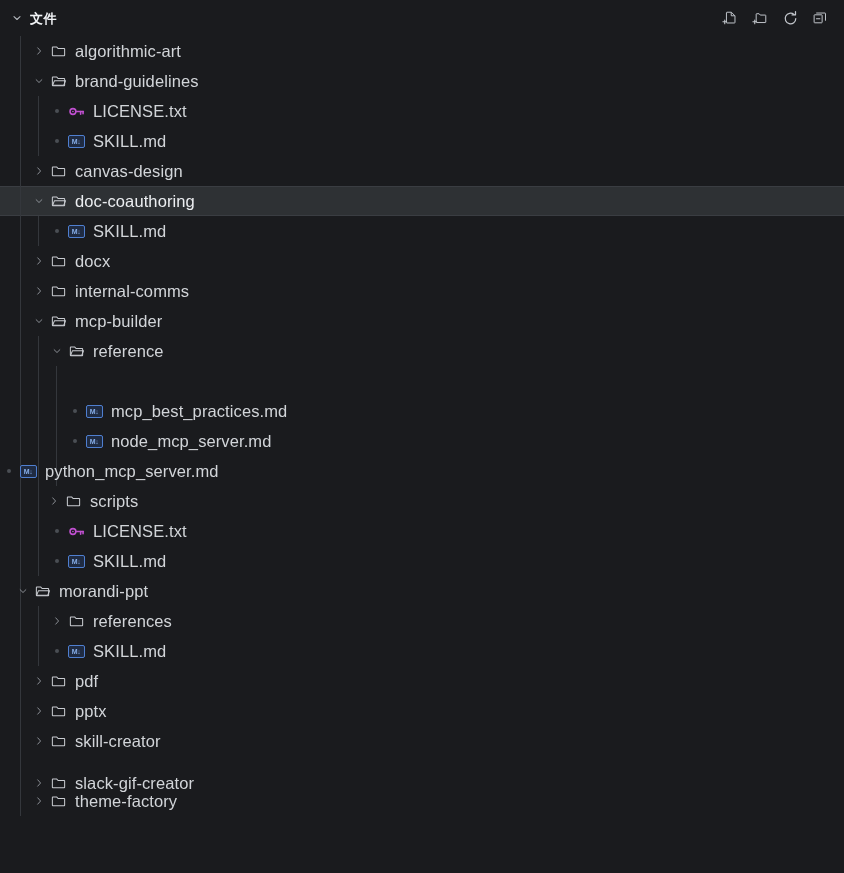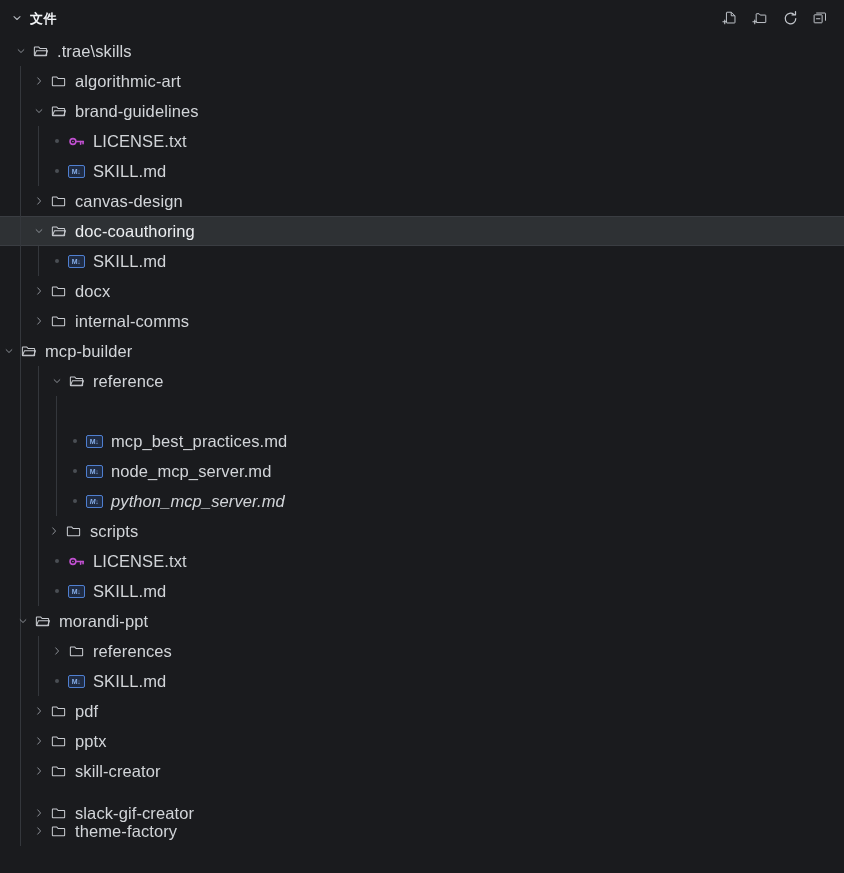--- a/index.html
+++ b/index.html
@@ -203,37 +203,20 @@
         <rect x="2.4" y="5.4" width="9" height="9" rx=".6" stroke="currentColor" stroke-width="1.1"></rect>
         <path d="M5.2 3.4 H14.6 a.6.6 0 0 1 .6.6 V11.6" stroke="currentColor" stroke-width="1.1" stroke-linecap="round" stroke-linejoin="round"></path>
         <path d="M5 9.9 H8.9" stroke="currentColor" stroke-width="1.2" stroke-linecap="round"></path>
       </svg>
     </span>
   </div>
 </div>
 
 <div class="tree" id="tree">
     <div class="row">
-      <span class="guides"></span>
-      <span class="row-inner" style="padding-left: 12px;">
-        <span class="twisty">
-          <svg width="12" height="12" viewBox="0 0 16 16" fill="none">
-            <path d="M4.2 6.3 L8 10 L11.8 6.3" stroke="#9ba0a7" stroke-width="1.15" stroke-linejoin="round" stroke-linecap="round"></path>
-          </svg>
-        </span>
-        <span class="ficon">
-          <svg width="17" height="16" viewBox="0 0 18 18" fill="none">
-            <path d="M2.6 4.6 H7.1 l1.4 1.6 H15.4 a.5.5 0 0 1 .5.5 V13.8 a.5.5 0 0 1-.5.5 H2.6 a.5.5 0 0 1-.5-.5 V5.1 a.5.5 0 0 1 .5-.5 Z" stroke="#c9ccd1" stroke-width="1.15" stroke-linejoin="round" stroke-linecap="round"></path>
-            <path d="M2.3 13.9 L4.5 8.6 H17 L14.8 13.9 Z" stroke="#c9ccd1" stroke-width="1.15" stroke-linejoin="round" stroke-linecap="round"></path>
-          </svg>
-        </span>
-        <span class="label">.trae\skills</span>
-      </span>
-    </div>
-    <div class="row">
       <span class="guides">
         <span class="guide" style="left: 20px;"></span>
       </span>
       <span class="row-inner" style="padding-left: 30px;">
         <span class="twisty">
           <svg width="12" height="12" viewBox="0 0 16 16" fill="none">
             <path d="M6.3 3.8 L10.1 8 L6.3 12.2" stroke="#9ba0a7" stroke-width="1.15" stroke-linejoin="round" stroke-linecap="round"></path>
           </svg>
         </span>
         <span class="ficon">
@@ -378,97 +361,97 @@
             <path d="M2.6 4.6 H7.1 l1.4 1.6 H15.4 a.5.5 0 0 1 .5.5 V13.8 a.5.5 0 0 1-.5.5 H2.6 a.5.5 0 0 1-.5-.5 V5.1 a.5.5 0 0 1 .5-.5 Z" stroke="#c9ccd1" stroke-width="1.15" stroke-linejoin="round" stroke-linecap="round"></path>
           </svg>
         </span>
         <span class="label">internal-comms</span>
       </span>
     </div>
     <div class="row">
       <span class="guides">
         <span class="guide" style="left: 20px;"></span>
       </span>
+      <span class="row-inner" style="padding-left: 30px;">
+        <span class="twisty">
+          <svg width="12" height="12" viewBox="0 0 16 16" fill="none">
+            <path d="M4.2 6.3 L8 10 L11.8 6.3" stroke="#9ba0a7" stroke-width="1.15" stroke-linejoin="round" stroke-linecap="round"></path>
+          </svg>
+        </span>
+        <span class="ficon">
+          <svg width="17" height="16" viewBox="0 0 18 18" fill="none">
+            <path d="M2.6 4.6 H7.1 l1.4 1.6 H15.4 a.5.5 0 0 1 .5.5 V13.8 a.5.5 0 0 1-.5.5 H2.6 a.5.5 0 0 1-.5-.5 V5.1 a.5.5 0 0 1 .5-.5 Z" stroke="#c9ccd1" stroke-width="1.15" stroke-linejoin="round" stroke-linecap="round"></path>
+            <path d="M2.3 13.9 L4.5 8.6 H17 L14.8 13.9 Z" stroke="#c9ccd1" stroke-width="1.15" stroke-linejoin="round" stroke-linecap="round"></path>
+          </svg>
+        </span>
+        <span class="label">mcp-builder</span>
+      </span>
+    </div>
+    <div class="row">
+      <span class="guides">
+        <span class="guide" style="left: 20px;"></span>
+        <span class="guide" style="left: 38px;"></span>
+      </span>
+      <span class="row-inner" style="padding-left: 48px;">
+        <span class="twisty">
+          <svg width="12" height="12" viewBox="0 0 16 16" fill="none">
+            <path d="M4.2 6.3 L8 10 L11.8 6.3" stroke="#9ba0a7" stroke-width="1.15" stroke-linejoin="round" stroke-linecap="round"></path>
+          </svg>
+        </span>
+        <span class="ficon">
+          <svg width="17" height="16" viewBox="0 0 18 18" fill="none">
+            <path d="M2.6 4.6 H7.1 l1.4 1.6 H15.4 a.5.5 0 0 1 .5.5 V13.8 a.5.5 0 0 1-.5.5 H2.6 a.5.5 0 0 1-.5-.5 V5.1 a.5.5 0 0 1 .5-.5 Z" stroke="#c9ccd1" stroke-width="1.15" stroke-linejoin="round" stroke-linecap="round"></path>
+            <path d="M2.3 13.9 L4.5 8.6 H17 L14.8 13.9 Z" stroke="#c9ccd1" stroke-width="1.15" stroke-linejoin="round" stroke-linecap="round"></path>
+          </svg>
+        </span>
+        <span class="label">reference</span>
+      </span>
+    </div>
+    <div class="row">
+      <span class="guides">
+        <span class="guide" style="left: 20px;"></span>
+        <span class="guide" style="left: 38px;"></span>
+        <span class="guide" style="left: 56px;"></span>
+      </span>
+    </div>
+    <div class="row">
+      <span class="guides">
+        <span class="guide" style="left: 20px;"></span>
+        <span class="guide" style="left: 38px;"></span>
+        <span class="guide" style="left: 56px;"></span>
+      </span>
+      <span class="row-inner" style="padding-left: 66px;">
+        <span class="twisty leaf-dot"></span>
+        <span class="ficon">
+          <span class="md-badge">M↓</span>
+        </span>
+        <span class="label">mcp_best_practices.md</span>
+      </span>
+    </div>
+    <div class="row">
+      <span class="guides">
+        <span class="guide" style="left: 20px;"></span>
+        <span class="guide" style="left: 38px;"></span>
+        <span class="guide" style="left: 56px;"></span>
+      </span>
+      <span class="row-inner" style="padding-left: 66px;">
+        <span class="twisty leaf-dot"></span>
+        <span class="ficon">
+          <span class="md-badge">M↓</span>
+        </span>
+        <span class="label">node_mcp_server.md</span>
+      </span>
+    </div>
+    <div class="row">
+      <span class="guides">
+        <span class="guide" style="left: 20px;"></span>
+        <span class="guide" style="left: 38px;"></span>
+        <span class="guide" style="left: 56px;"></span>
+      </span>
       <span class="row-inner" style="">
-        <span class="twisty">
-          <svg width="12" height="12" viewBox="0 0 16 16" fill="none">
-            <path d="M4.2 6.3 L8 10 L11.8 6.3" stroke="#9ba0a7" stroke-width="1.15" stroke-linejoin="round" stroke-linecap="round"></path>
-          </svg>
-        </span>
-        <span class="ficon">
-          <svg width="17" height="16" viewBox="0 0 18 18" fill="none">
-            <path d="M2.6 4.6 H7.1 l1.4 1.6 H15.4 a.5.5 0 0 1 .5.5 V13.8 a.5.5 0 0 1-.5.5 H2.6 a.5.5 0 0 1-.5-.5 V5.1 a.5.5 0 0 1 .5-.5 Z" stroke="#c9ccd1" stroke-width="1.15" stroke-linejoin="round" stroke-linecap="round"></path>
-            <path d="M2.3 13.9 L4.5 8.6 H17 L14.8 13.9 Z" stroke="#c9ccd1" stroke-width="1.15" stroke-linejoin="round" stroke-linecap="round"></path>
-          </svg>
-        </span>
-        <span class="label">mcp-builder</span>
-      </span>
-    </div>
-    <div class="row">
-      <span class="guides">
-        <span class="guide" style="left: 20px;"></span>
-        <span class="guide" style="left: 38px;"></span>
-      </span>
-      <span class="row-inner" style="padding-left: 48px;">
-        <span class="twisty">
-          <svg width="12" height="12" viewBox="0 0 16 16" fill="none">
-            <path d="M4.2 6.3 L8 10 L11.8 6.3" stroke="#9ba0a7" stroke-width="1.15" stroke-linejoin="round" stroke-linecap="round"></path>
-          </svg>
-        </span>
-        <span class="ficon">
-          <svg width="17" height="16" viewBox="0 0 18 18" fill="none">
-            <path d="M2.6 4.6 H7.1 l1.4 1.6 H15.4 a.5.5 0 0 1 .5.5 V13.8 a.5.5 0 0 1-.5.5 H2.6 a.5.5 0 0 1-.5-.5 V5.1 a.5.5 0 0 1 .5-.5 Z" stroke="#c9ccd1" stroke-width="1.15" stroke-linejoin="round" stroke-linecap="round"></path>
-            <path d="M2.3 13.9 L4.5 8.6 H17 L14.8 13.9 Z" stroke="#c9ccd1" stroke-width="1.15" stroke-linejoin="round" stroke-linecap="round"></path>
-          </svg>
-        </span>
-        <span class="label">reference</span>
-      </span>
-    </div>
-    <div class="row">
-      <span class="guides">
-        <span class="guide" style="left: 20px;"></span>
-        <span class="guide" style="left: 38px;"></span>
-        <span class="guide" style="left: 56px;"></span>
-      </span>
-    </div>
-    <div class="row">
-      <span class="guides">
-        <span class="guide" style="left: 20px;"></span>
-        <span class="guide" style="left: 38px;"></span>
-        <span class="guide" style="left: 56px;"></span>
-      </span>
-      <span class="row-inner" style="padding-left: 66px;">
-        <span class="twisty leaf-dot"></span>
-        <span class="ficon">
-          <span class="md-badge">M↓</span>
-        </span>
-        <span class="label">mcp_best_practices.md</span>
-      </span>
-    </div>
-    <div class="row">
-      <span class="guides">
-        <span class="guide" style="left: 20px;"></span>
-        <span class="guide" style="left: 38px;"></span>
-        <span class="guide" style="left: 56px;"></span>
-      </span>
-      <span class="row-inner" style="padding-left: 66px;">
-        <span class="twisty leaf-dot"></span>
-        <span class="ficon">
-          <span class="md-badge">M↓</span>
-        </span>
-        <span class="label">node_mcp_server.md</span>
-      </span>
-    </div>
-    <div class="row">
-      <span class="guides">
-        <span class="guide" style="left: 20px;"></span>
-        <span class="guide" style="left: 38px;"></span>
-        <span class="guide" style="left: 56px;"></span>
-      </span>
-      <span class="row-inner" style="padding-left: 66px; font-style: italic;">
         <span class="twisty leaf-dot"></span>
         <span class="ficon">
           <span class="md-badge">M↓</span>
         </span>
         <span class="label">python_mcp_server.md</span>
       </span>
     </div>
     <div class="row">
       <span class="guides">
         <span class="guide" style="left: 20px;"></span>

